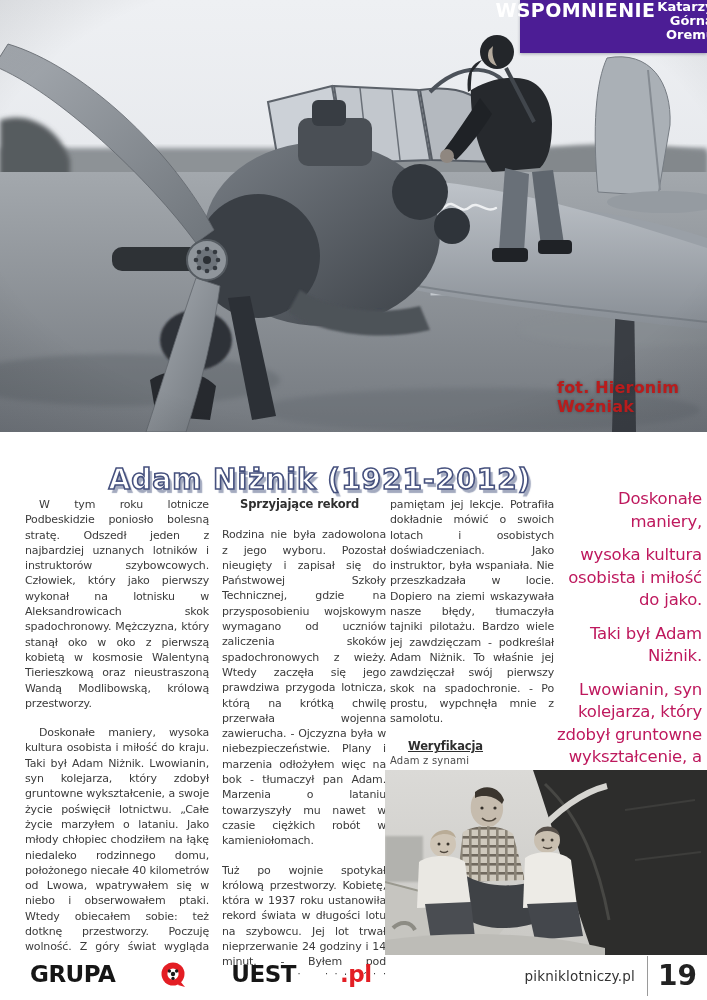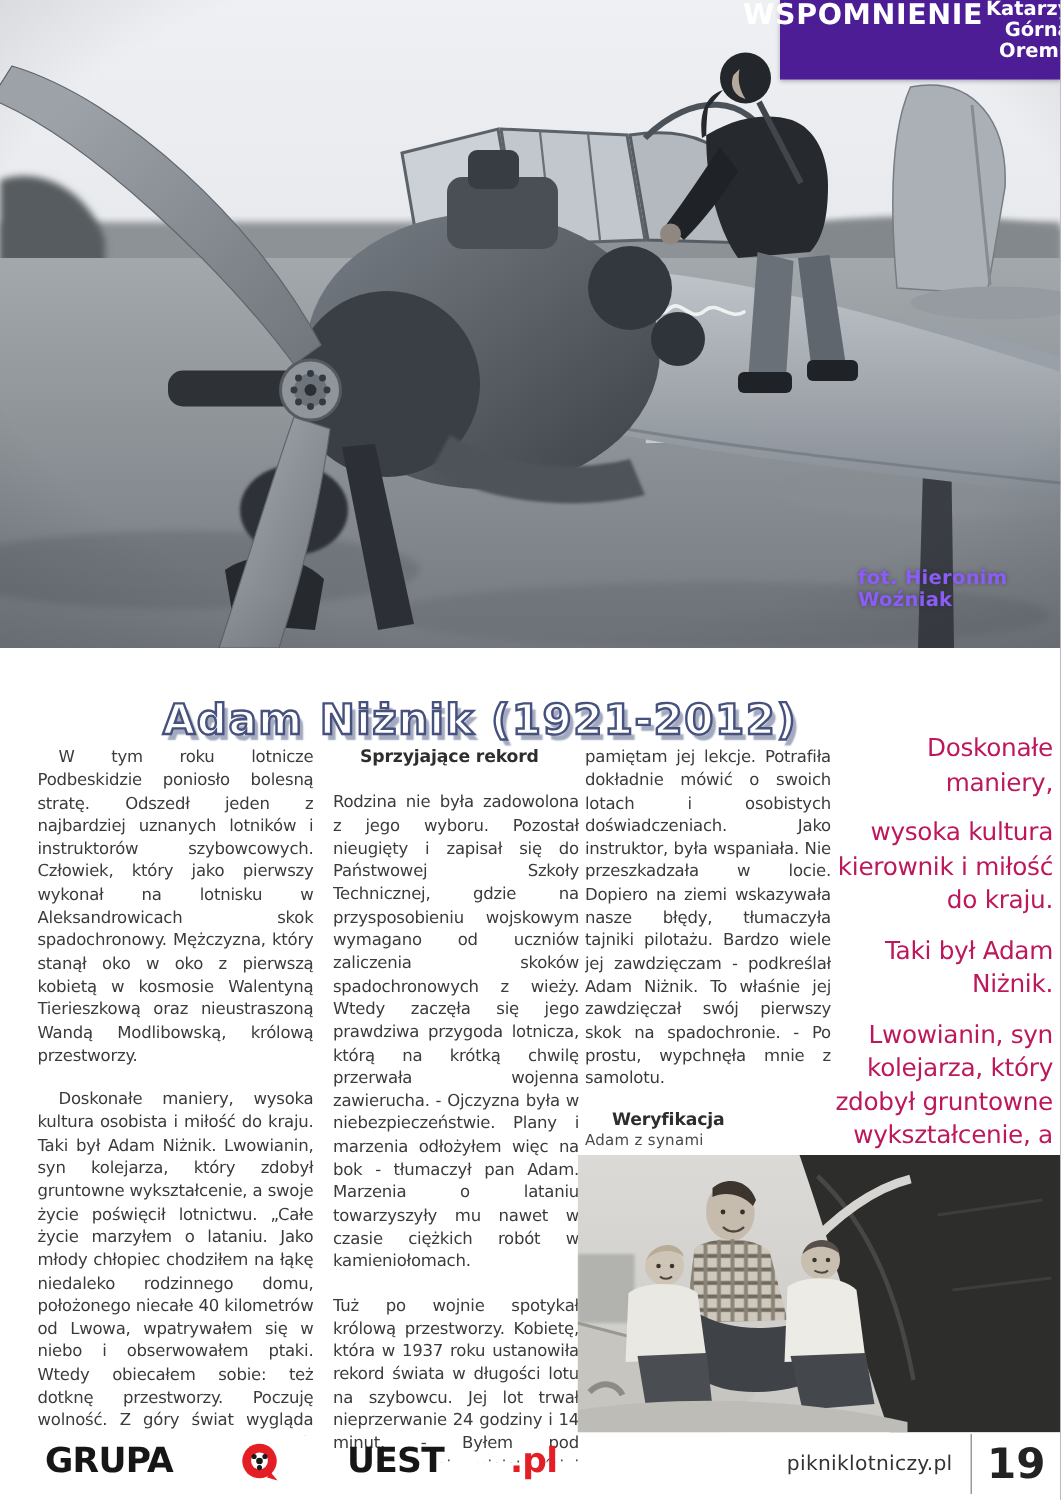--- a/index.html
+++ b/index.html
@@ -6,22 +6,22 @@
   .page{
     position:relative;width:707px;height:1000px;margin:0 auto;
     background:#ffffff;overflow:hidden;
     font-family:"DejaVu Sans","Liberation Sans",sans-serif;
     -webkit-font-smoothing:antialiased;
   }
   
   .hero{position:absolute;left:0;top:0;width:707px;height:432px;overflow:hidden;}
   .hero svg{display:block;}
   .photo-credit{
-    position:absolute;left:572px;top:378px;
-    color:#8b5cf6;font-size:13px;font-weight:700;letter-spacing:.2px;
+    position:absolute;left:557px;top:378px;
+    color:#b91c1c;font-size:16px;font-weight:700;letter-spacing:.2px;
     text-shadow:0 0 3px rgba(40,40,50,.55);
   }
   
   .header-box{
     position:absolute;left:520px;top:0;width:187px;height:53px;
     background:#4c1d95;color:#fff;text-align:center;
     display:flex;flex-direction:row;justify-content:center;gap:2px;
     box-shadow:0 1px 3px rgba(0,0,40,.3);
   }
   .header-box .rubric{font-size:19px;font-weight:700;letter-spacing:.4px;line-height:20px;}
@@ -41,21 +41,21 @@
     font-size:11px;line-height:15.3px;letter-spacing:-.15px;
     color:#3b3b3b;text-align:justify;
   }
   .col p{margin:0 0 0 0;}
   .col p.gap{margin-top:14px;}
   .col p.indent{text-indent:14px;}
   .col h3{
     margin:0 0 15px 18px;font-size:11.5px;font-weight:700;color:#2e2e2e;
     letter-spacing:-.1px;
   }
-  .col h3.inner{margin-top:13px;}
+  .col h3.inner{margin-top:13px;text-decoration:underline;}
   #col1{left:25px;width:184px;height:460px;overflow:hidden;}
   #col2{left:222px;width:164px;height:478px;overflow:hidden;}
   #col3{left:390px;width:164px;height:258px;overflow:hidden;}
   
   .pull-quotes{
     position:absolute;left:552px;top:488px;width:150px;
     color:#be185d;font-size:16.5px;line-height:22.5px;text-align:right;
     letter-spacing:-.2px;
   }
   .pull-quotes .q{margin:0 0 11px 0;}
@@ -216,21 +216,21 @@
   </div>
 
   <div class="col" id="col3">
     <p>pamiętam jej lekcje. Potrafiła dokładnie mówić o swoich lotach i osobistych doświadczeniach. Jako instruktor, była wspaniała. Nie przeszkadzała w locie. Dopiero na ziemi wskazywała nasze błędy, tłumaczyła tajniki pilotażu. Bardzo wiele jej zawdzięczam - podkreślał Adam Niżnik. To właśnie jej zawdzięczał swój pierwszy skok na spadochronie. - Po prostu, wypchnęła mnie z samolotu.</p>
     <h3 class="inner">Weryfikacja</h3>
 
   </div>
 
   <div class="pull-quotes">
     <p class="q">Doskonałe maniery,</p>
-    <p class="q">wysoka kultura kierownik i miłość do kraju.</p>
+    <p class="q">wysoka kultura osobista i miłość do jako.</p>
     <p class="q">Taki był Adam Niżnik.</p>
     <p class="q">Lwowianin, syn kolejarza, który zdobył gruntowne wykształcenie, a swoje życie poświęcił lotnictwu.</p>
   </div>
 
   <div class="small-caption">Adam z synami</div>
   <div class="small-photo">
     <svg width="322" height="185" viewBox="0 0 322 185">
       <defs>
         <linearGradient id="sp-bg" x1="0" y1="0" x2="0" y2="1">
           <stop offset="0" stop-color="#dbdad7"></stop>

